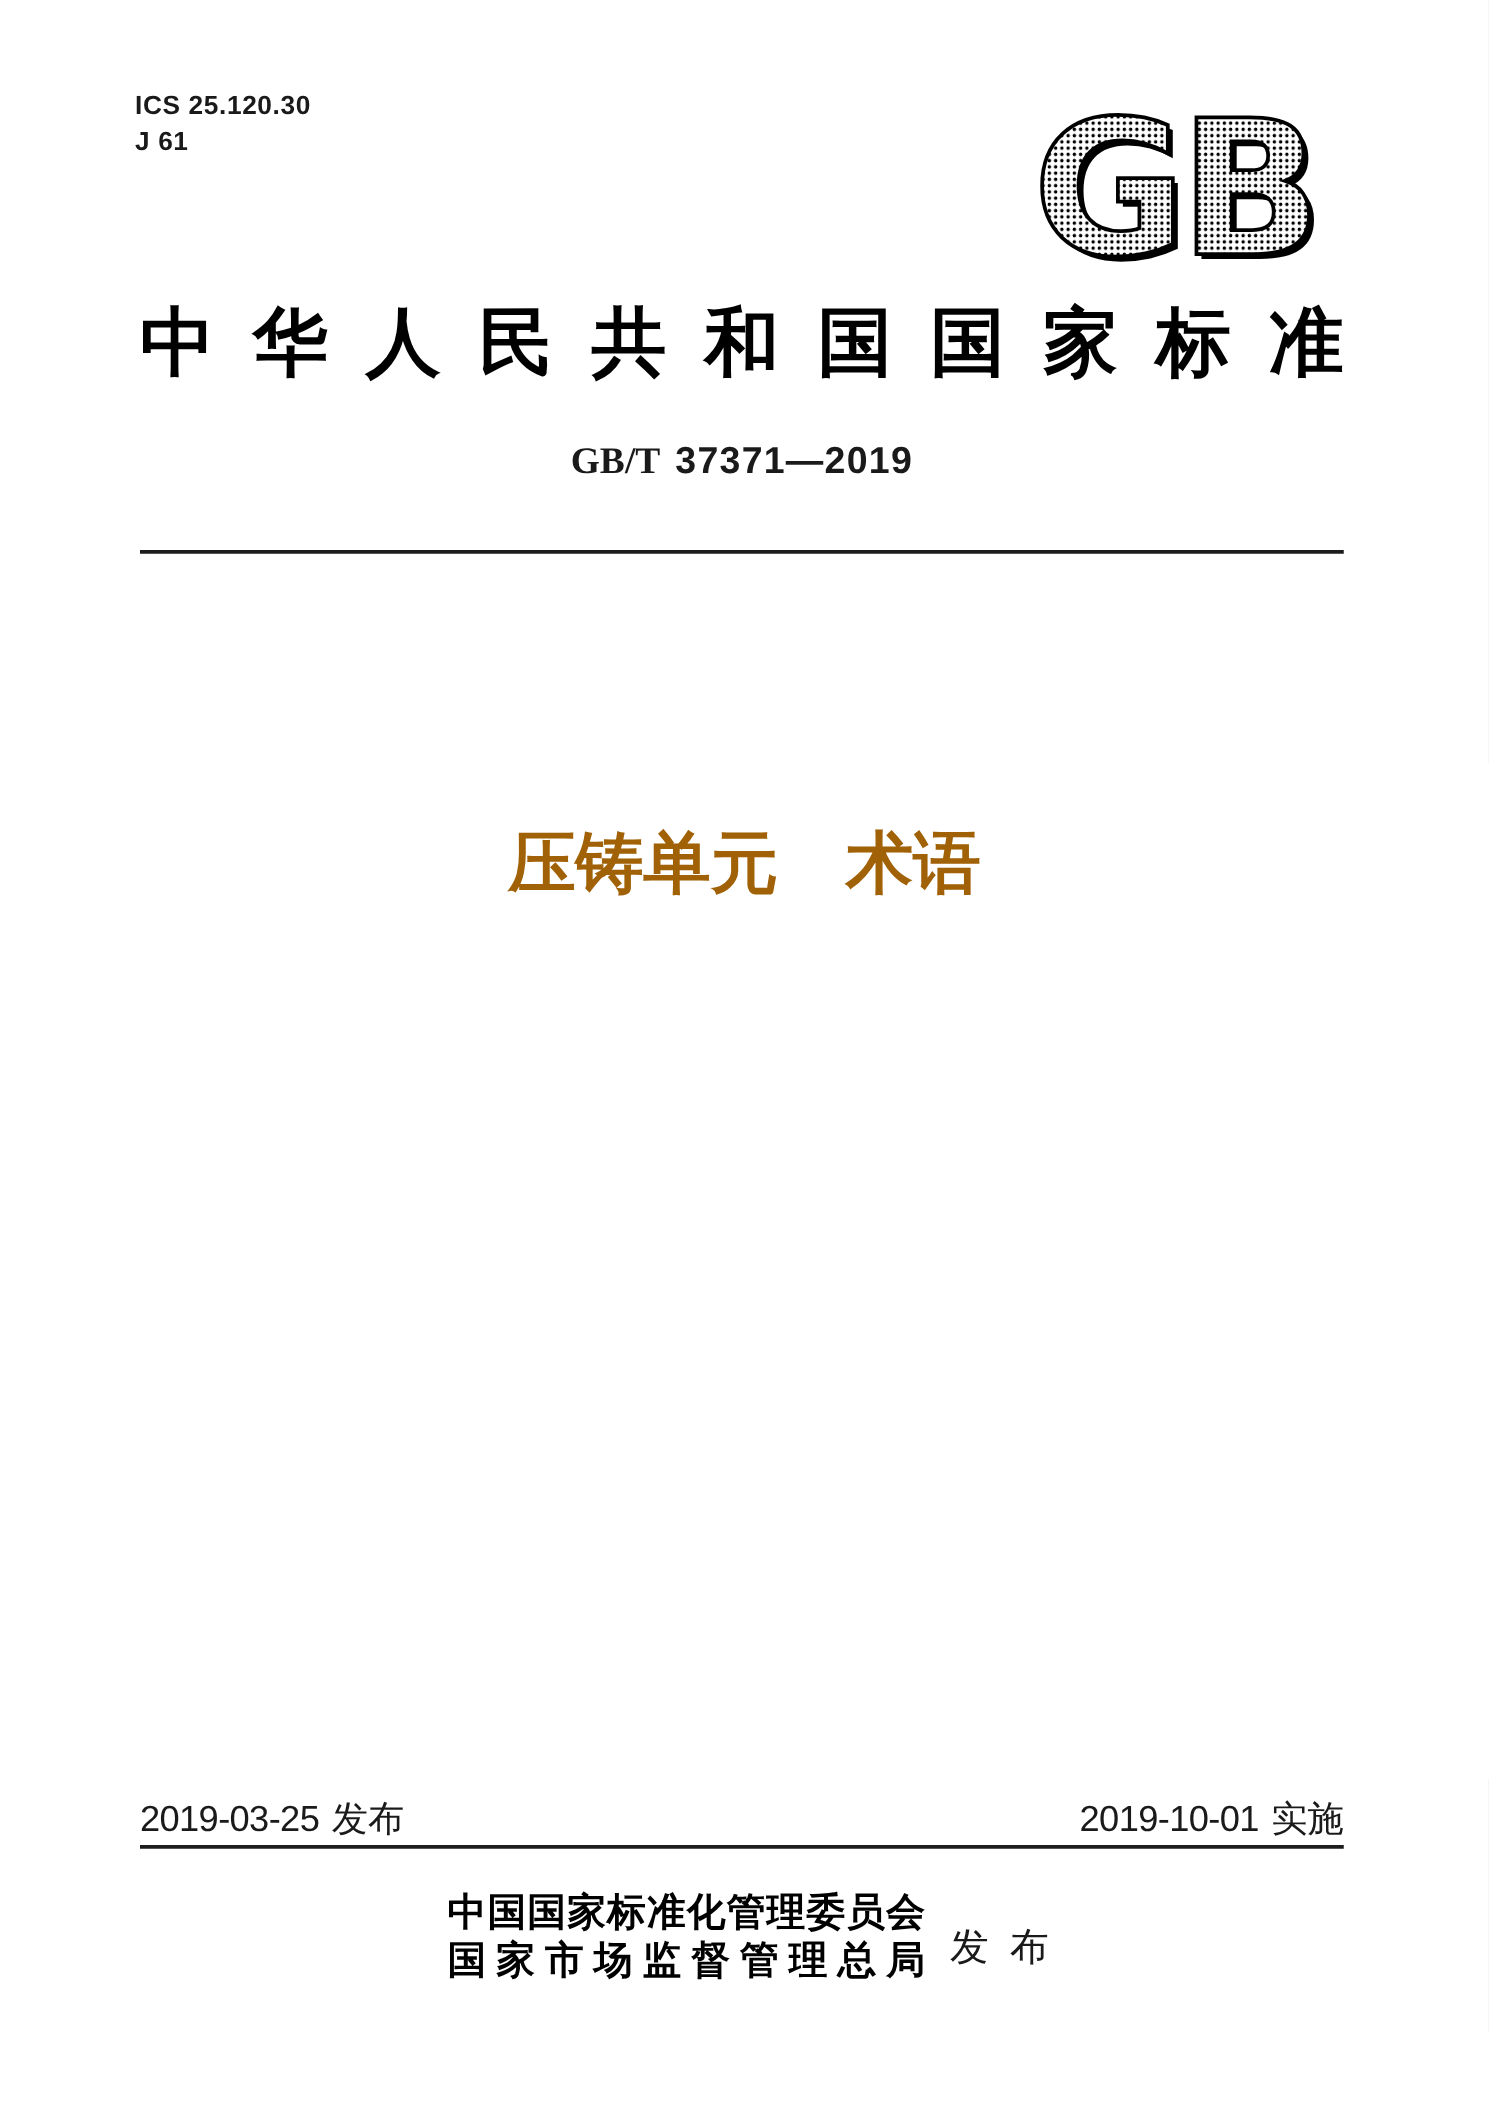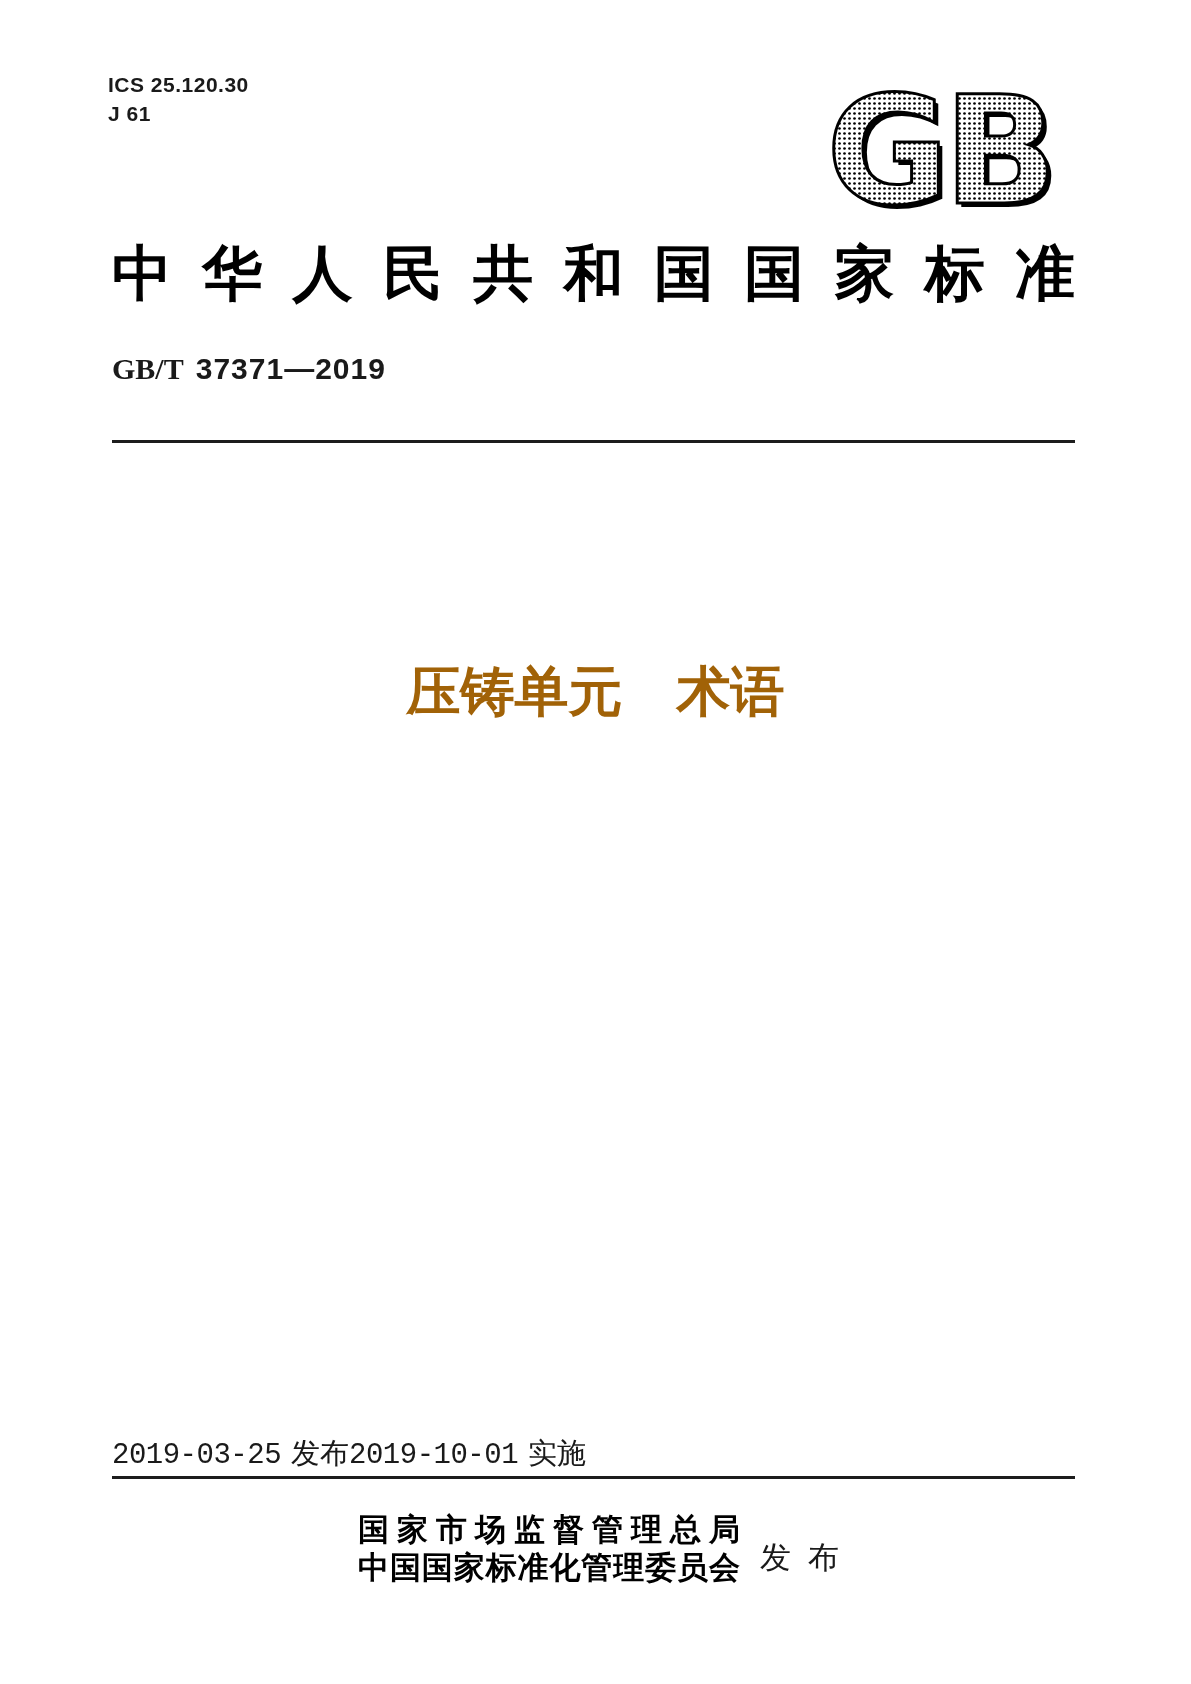--- a/index.html
+++ b/index.html
@@ -26,21 +26,21 @@
   
   .header-title{
     position:absolute;left:112px;top:242px;width:963px;height:64px;
     font-family:"Liberation Serif","DejaVu Serif",serif;
     font-size:60px;line-height:64px;font-weight:bold;color:#000;
     text-align:justify;text-align-last:justify;
   }
   
   .std-code{
     position:absolute;left:112px;top:352px;width:963px;
-    text-align:left;font-size:30px;line-height:34px;font-weight:bold;
+    text-align:center;font-size:30px;line-height:34px;font-weight:bold;
     white-space:nowrap;
   }
   .std-code .prefix{font-family:"Liberation Serif","DejaVu Serif",serif;}
   .std-code .number{font-family:"Liberation Sans","DejaVu Sans",sans-serif;margin-left:12px;letter-spacing:1px;}
   .rule{position:absolute;left:112px;width:963px;height:3px;background:#1d1d1d;}
   .rule-top{top:440px;}
   .rule-bottom{top:1476px;}
   
   .title-cn{
     position:absolute;left:0;top:661px;width:1191px;
@@ -49,22 +49,22 @@
     white-space:pre;color:#a16207;
   }
   .title-en{
     position:absolute;left:0;top:769px;width:1191px;
     text-align:center;font-size:29px;line-height:34px;font-weight:bold;
     font-family:"Liberation Serif","DejaVu Serif",serif;color:#000;
   }
   
   .dates-row{
     position:absolute;left:112px;top:1440px;width:963px;
-    display:flex;align-items:baseline;
-    font-size:29px;line-height:32px;font-family:Liberation Mono, monospace;
+    display:flex;justify-content:space-between;align-items:baseline;
+    font-size:29px;line-height:32px;
   }
   .date-num{letter-spacing:-0.5px;font-weight:500;}
   .date-label{margin-left:10px;font-weight:500;}
   
   .issuer-names{
     position:absolute;left:358px;top:1511px;width:382px;
     font-family:"Liberation Serif","DejaVu Serif",serif;
     font-size:31px;line-height:38px;font-weight:bold;color:#000;
   }
   .issuer-line{text-align:justify;text-align-last:justify;}
@@ -114,19 +114,19 @@
       <span class="date-num">2019-03-25</span><span class="date-label">发布</span>
     </div>
     <div>
       <span class="date-num">2019-10-01</span><span class="date-label">实施</span>
     </div>
   </div>
 
   <div class="rule rule-bottom"></div>
 
   <div class="issuer-names">
+    <div class="issuer-line">中国国家标准化管理委员会</div>
     <div class="issuer-line">国家市场监督管理总局</div>
-    <div class="issuer-line">中国国家标准化管理委员会</div>
   </div>
 
   <div class="publish-label">发布</div>
 
 </div>
 
 </body></html>

